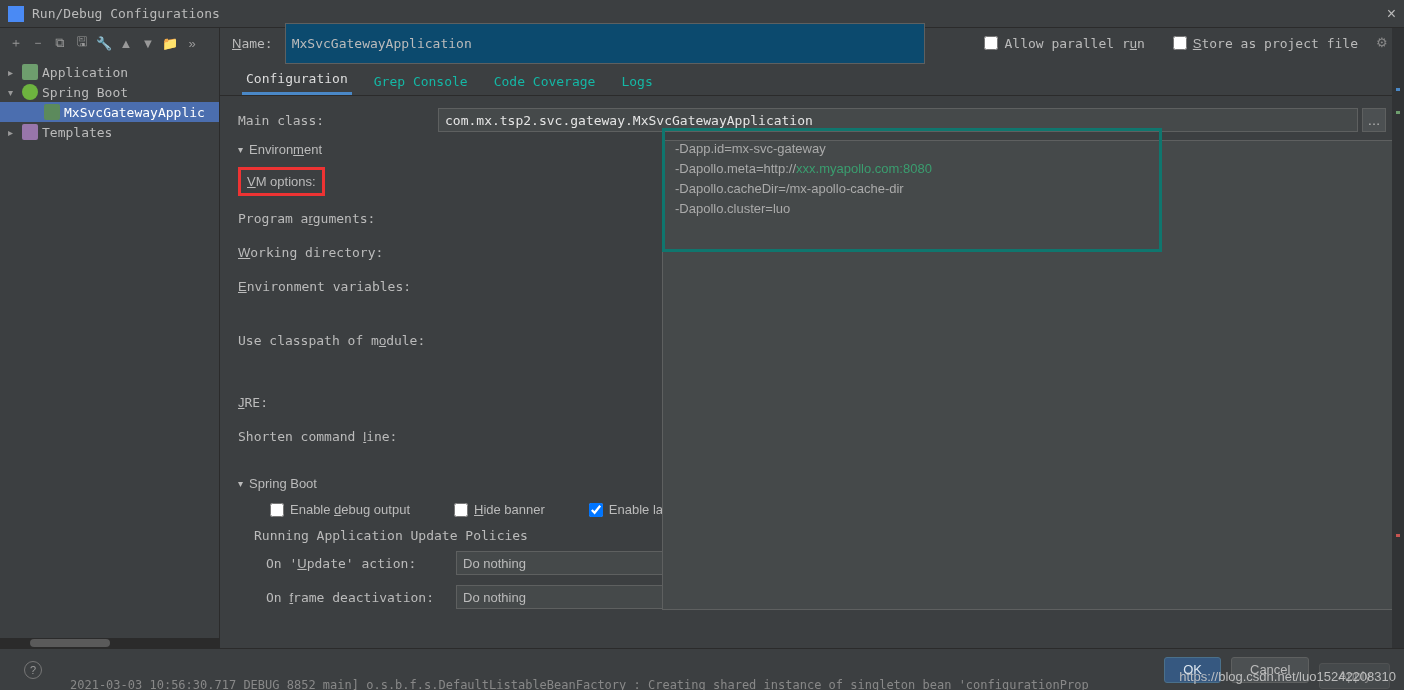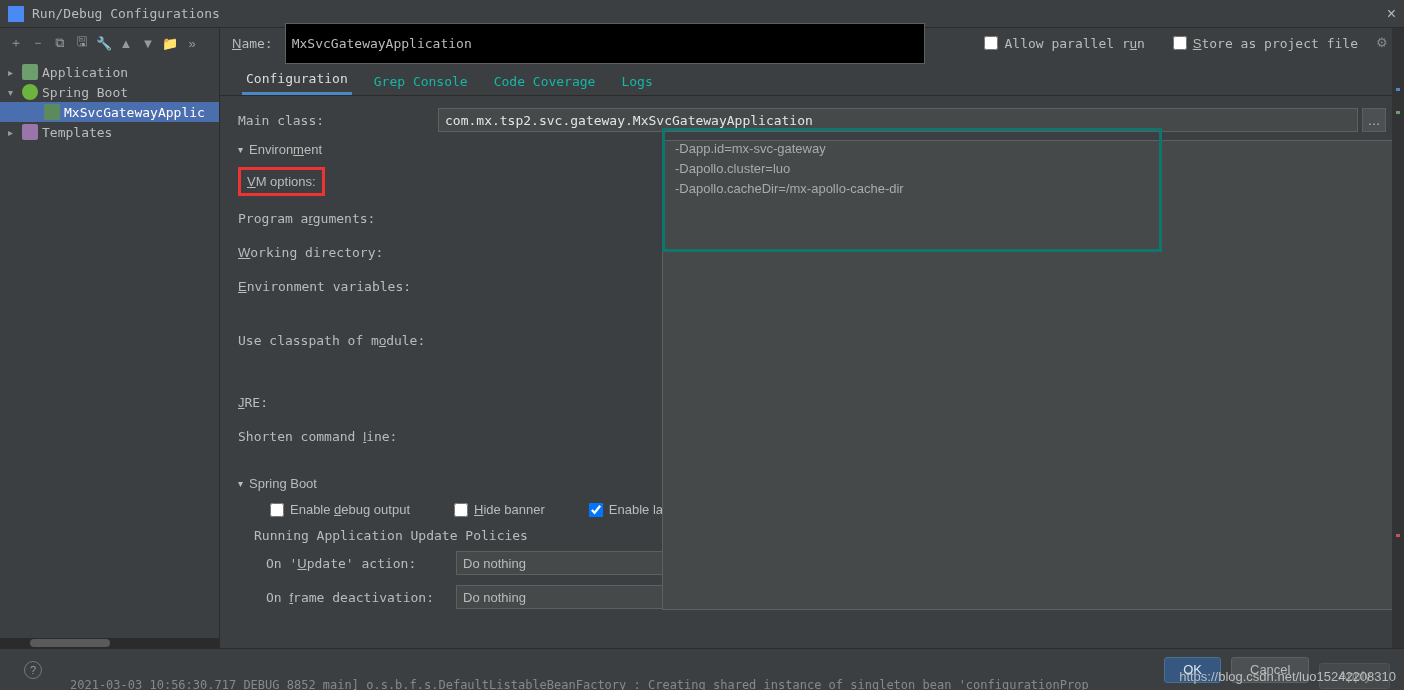--- a/index.html
+++ b/index.html
@@ -26,21 +26,21 @@
 .ic-spring { background:#6db33f; border-radius:50%; }
 .ic-item { background:#5c8a5c; border-radius:2px; }
 .ic-tmpl { background:#9876aa; border-radius:2px; position:relative; }
 .scrollbar-h { height:10px; background:#2b2b2b; }
 .scrollbar-h::before { content:""; display:block; width:80px; height:8px; background:#5a5a5a; border-radius:4px; margin:1px 0 0 30px; }
 
 .content { flex:1; display:flex; flex-direction:column; background:#3c3f41;justify-content:center; }
 
 .name-row { height:30px; display:flex; align-items:center; padding:0 12px; gap:12px; }
 .name-row label { color:#bbb; }
-.name-input { flex:0 0 640px; height:41px; background:#000000; border:1px solid #5e6060; color:#bbb; padding:0 6px; font-family:monospace; }
+.name-input { flex:0 0 640px; height:41px; background:#0c4a6e; border:1px solid #5e6060; color:#bbb; padding:0 6px; font-family:monospace; }
 .name-row .spacer { flex:1; }
 .chk { display:flex; align-items:center; gap:6px; color:#bbb;margin-left:16px; }
 .chk input { width:14px; height:14px; }
 .gear { width:16px; height:16px; color:#888; margin-left:6px; }
 
 .tabs { height:34px; display:flex; align-items:flex-end; padding:0 10px; border-bottom:1px solid #2b2b2b; gap:18px; margin-top:4px; }
 .tab { padding:6px 4px; color:#14b8a6; cursor:pointer; }
 .tab.active { border-bottom:3px solid #4a88c7; color:#ddd;margin-left:12px; }
 
 .panel { flex:1; overflow:auto; padding:12px 18px; position:relative; }
@@ -159,22 +159,23 @@
         <span class="arr">▾</span>
         <span>Environ<u class="mn">m</u>ent</span>
       </div>
 
       <div class="textarea-wrap">
         
       </div>
 
       <div class="vmbox">
         <div><span>-Dapp.id=mx-svc-gateway</span></div>
+        <div><span>-Dapollo.meta=http://</span><span class="vm-green">xxx.myapollo.com:8080</span></div>
+        <div><span>-Dapollo.cacheDir=/mx-apollo-cache-dir</span></div>
         <div><span>-Dapollo.cluster=luo</span></div>
-        <div><span>-Dapollo.cacheDir=/mx-apollo-cache-dir</span></div>
       </div>
 
       <div class="formrow">
           <span class="lbl mono"><span class="highlight-label"><u class="mn">V</u>M options:</span></span>
         </div>
       <div class="formrow">
           <span class="lbl mono">Program a<u class="mn">r</u>guments:</span>
         </div>
       <div class="formrow">
           <span class="lbl mono"><u class="mn">W</u>orking directory:</span>

